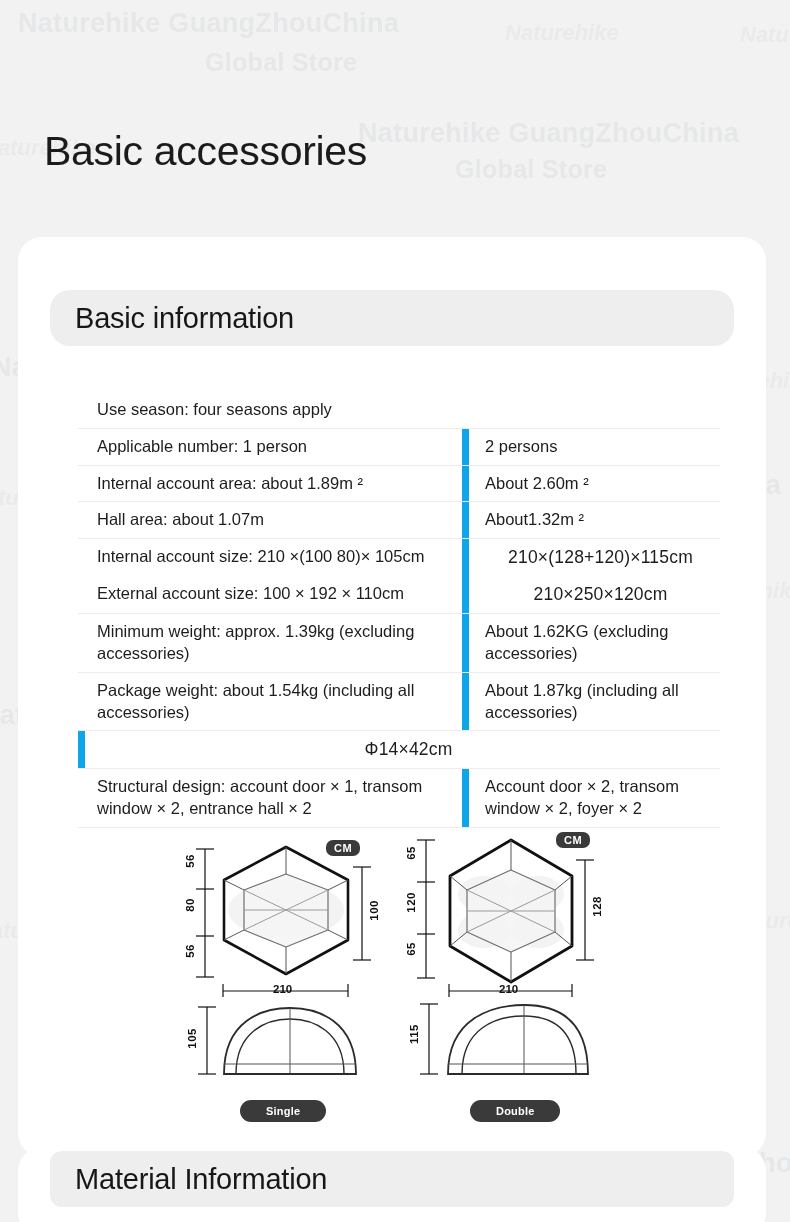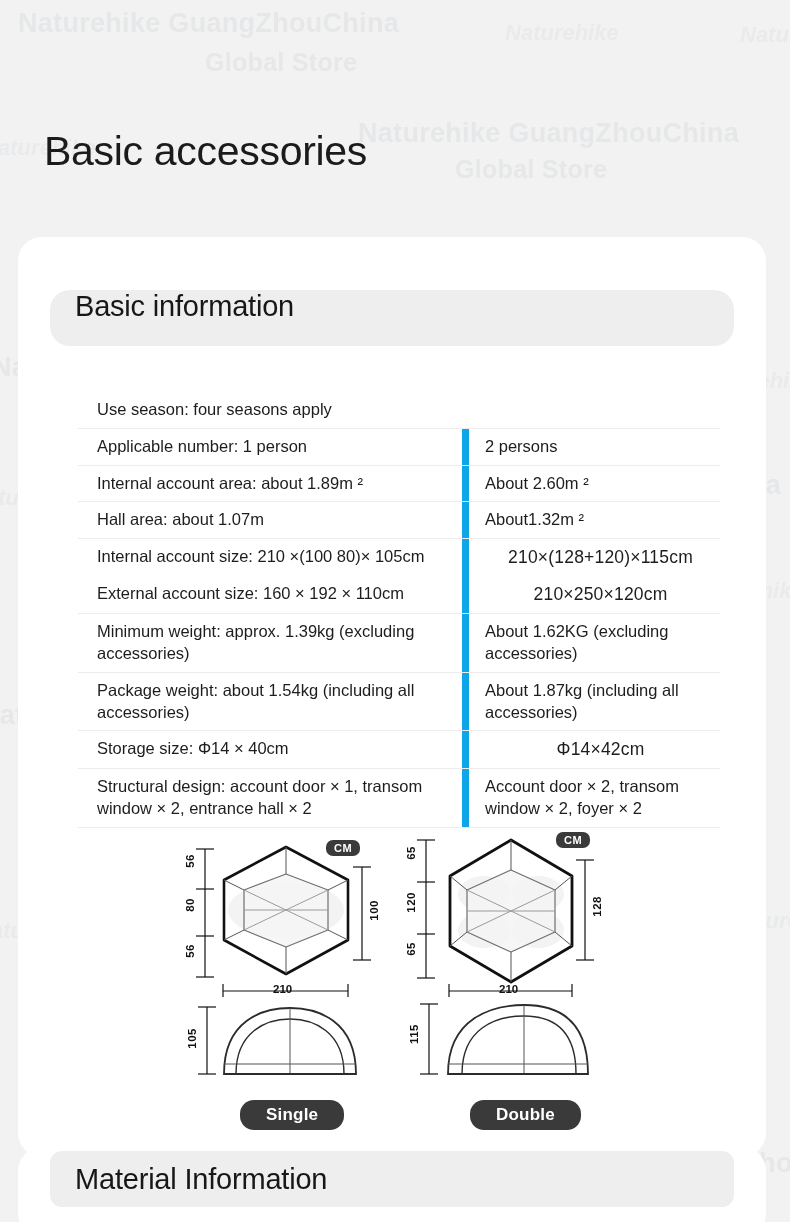--- a/index.html
+++ b/index.html
@@ -67,20 +67,21 @@
   }
 
   .section-header {
     position: absolute;
     left: 32px;
     width: 684px;
     height: 56px;
     background: #eeeeee;
     border-radius: 20px;
     display: flex;
+    align-items: center;
     z-index: 3;
   }
   .section-header span {
     padding-left: 25px;
     font-size: 29px;
     color: #171717;
     letter-spacing: -0.2px;
   }
   #basic-info-header { top: 53px; }
 
@@ -143,21 +144,21 @@
     font-size: 11px;
     font-weight: 700;
     border-radius: 7px;
     padding: 2px 8px;
     letter-spacing: .5px;
   }
   .type-badge {
     position: absolute;
     background: #3a3a3a;
     color: #fff;
-    font-size: 17px;
+    font-size: 11px;
     font-weight: 700;
     border-radius: 14px;
     padding: 5px 26px;
     letter-spacing: .2px;
     white-space: nowrap;
   }
   .dim-label {
     position: absolute;
     font-size: 11.5px;
     color: #111;
@@ -272,36 +273,35 @@
       <div class="col-left">Hall area: about 1.07m</div>
       <div class="col-right">About1.32m ²</div>
     </div>
 
     <div class="spec-row no-border">
       <div class="col-left">Internal account size: 210 ×(100 80)× 105cm</div>
       <div class="col-right wide-num">210×(128+120)×115cm</div>
     </div>
 
     <div class="spec-row">
-      <div class="col-left">External account size: 160 × 192 × 110cm</div>
+      <div class="col-left">External account size: 100 × 192 × 110cm</div>
       <div class="col-right wide-num">210×250×120cm</div>
     </div>
 
     <div class="spec-row">
       <div class="col-left">Minimum weight: approx. 1.39kg (excluding accessories)</div>
       <div class="col-right">About 1.62KG (excluding accessories)</div>
     </div>
 
     <div class="spec-row">
       <div class="col-left">Package weight: about 1.54kg (including all accessories)</div>
       <div class="col-right">About 1.87kg (including all accessories)</div>
     </div>
 
     <div class="spec-row">
-      <div class="col-left">Storage size: Φ14 × 40cm</div>
       <div class="col-right wide-num">Φ14×42cm</div>
     </div>
 
     <div class="spec-row">
       <div class="col-left">Structural design: account door × 1, transom window × 2, entrance hall × 2</div>
       <div class="col-right">Account door × 2, transom window × 2, foyer × 2</div>
     </div>
 
   </div>
 

